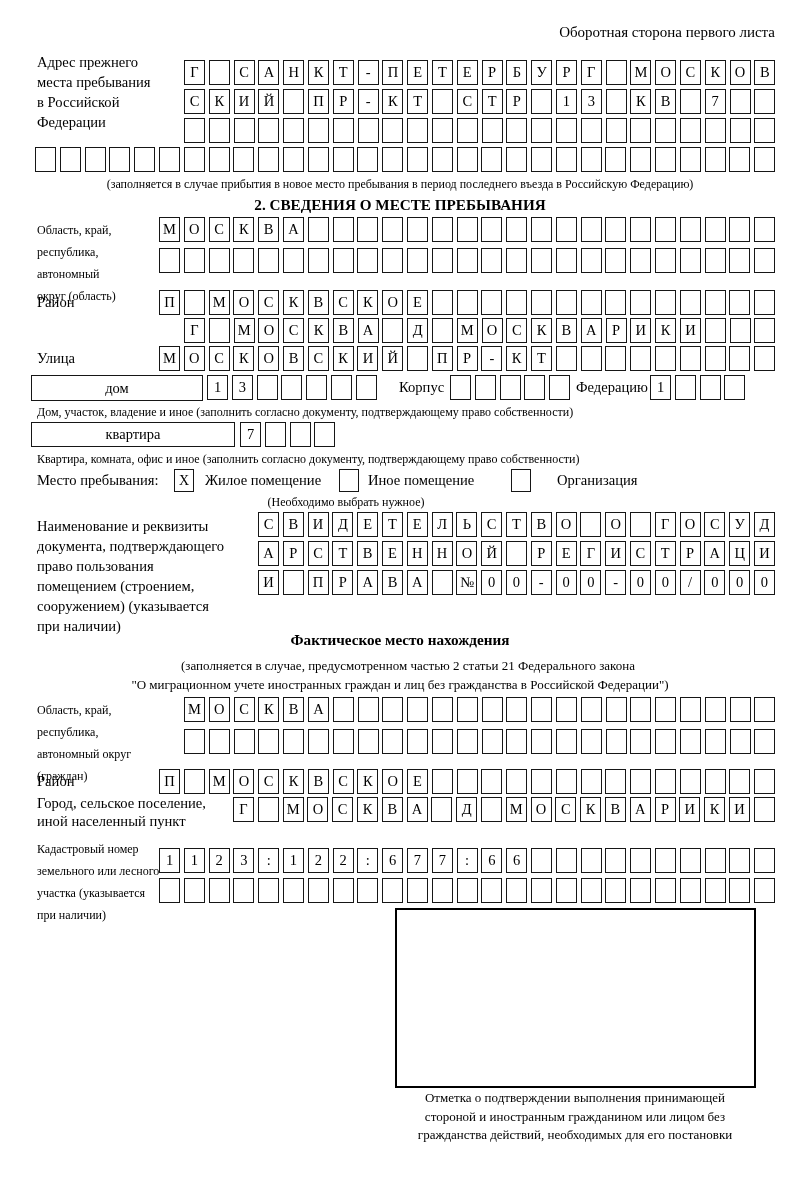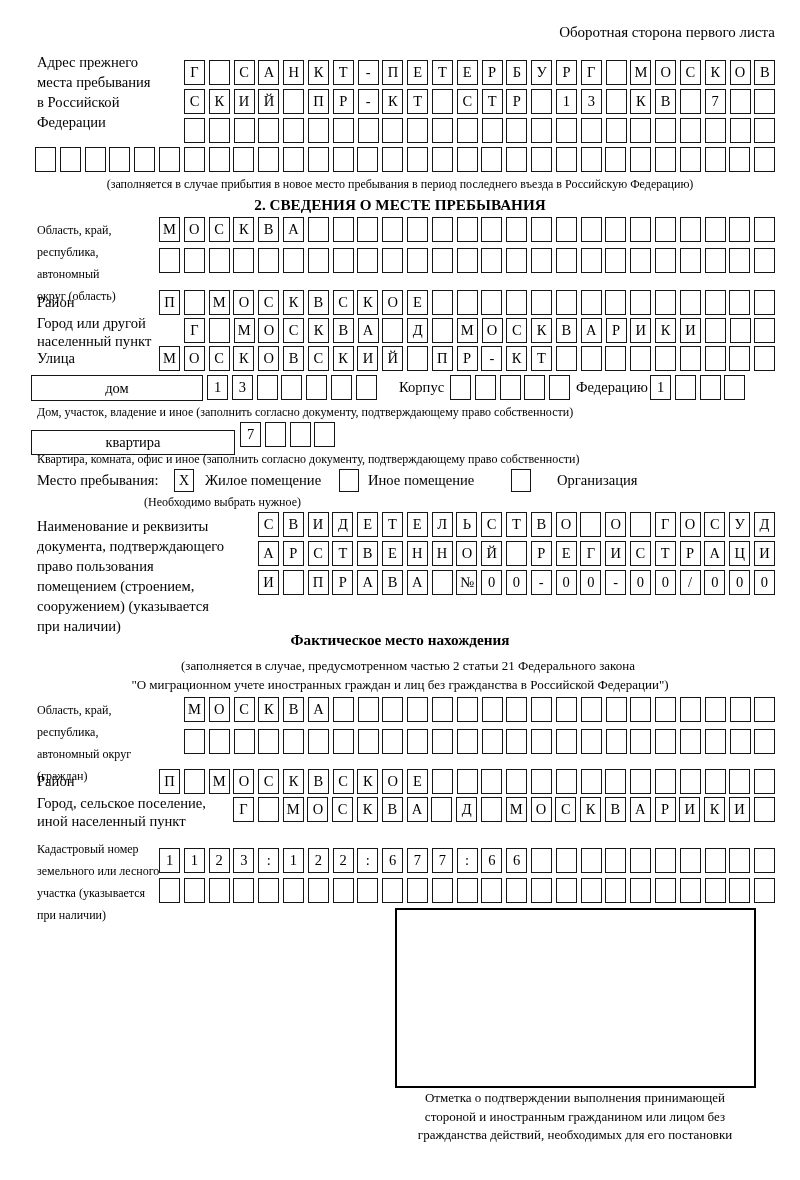--- a/index.html
+++ b/index.html
@@ -232,24 +232,20 @@
       <span class="cell"></span>
       <span class="cell"></span>
       <span class="cell"></span>
       <span class="cell"></span>
       <span class="cell"></span>
       <span class="cell"></span>
       <span class="cell"></span>
       <span class="cell"></span>
     </div>
 
-  <div class="abs lbl18" style="left:37px;top:314px;">
-      <div>Город или другой</div>
-      <div>населенный пункт</div>
-    </div>
   <div class="abs row" style="left:184px;top:318px;">
       <span class="cell">Г</span>
       <span class="cell"></span>
       <span class="cell">М</span>
       <span class="cell">О</span>
       <span class="cell">С</span>
       <span class="cell">К</span>
       <span class="cell">В</span>
       <span class="cell">А</span>
       <span class="cell"></span>
@@ -319,37 +315,37 @@
     </div>
   <div class="abs inl" style="left:576px;top:379px;">Федерацию</div>
   <div class="abs row" style="left:650px;top:375px;">
       <span class="cell">1</span>
       <span class="cell"></span>
       <span class="cell"></span>
       <span class="cell"></span>
     </div>
   <div class="abs note" style="left:37px;top:405px;">Дом, участок, владение и иное (заполнить согласно документу, подтверждающему право собственности)</div>
 
-  <div class="abs wbox" style="left:31px;top:422px;width:204px;height:25px;margin-top:8px;">квартира</div>
+  <div class="abs wbox" style="left:31px;top:422px;width:204px;height:25px;">квартира</div>
   <div class="abs row" style="left:240px;top:422px;">
       <span class="cell">7</span>
       <span class="cell"></span>
       <span class="cell"></span>
       <span class="cell"></span>
     </div>
   <div class="abs note" style="left:37px;top:452px;">Квартира, комната, офис и иное (заполнить согласно документу, подтверждающему право собственности)</div>
 
   <div class="abs inl" style="left:37px;top:472px;">Место пребывания:</div>
   <div class="abs chk" style="left:174px;top:469px;">X</div>
   <div class="abs inl" style="left:205px;top:472px;">Жилое помещение</div>
   <div class="abs chk" style="left:339px;top:469px;"></div>
   <div class="abs inl" style="left:368px;top:472px;">Иное помещение</div>
   <div class="abs chk" style="left:511px;top:469px;"></div>
   <div class="abs inl" style="left:557px;top:472px;">Организация</div>
-  <div class="abs note" style="left:144px;top:495px;width:340px;">(Необходимо выбрать нужное)</div>
+  <div class="abs note" style="left:176px;top:495px;width:340px;text-align:center;">(Необходимо выбрать нужное)</div>
 
   <div class="abs lbl" style="left:37px;top:516px;">
       <div>Наименование и реквизиты</div>
       <div>документа, подтверждающего</div>
       <div>право пользования</div>
       <div>помещением (строением,</div>
       <div>сооружением) (указывается</div>
       <div>при наличии)</div>
     </div>
   <div class="abs row" style="left:258px;top:512px;">

